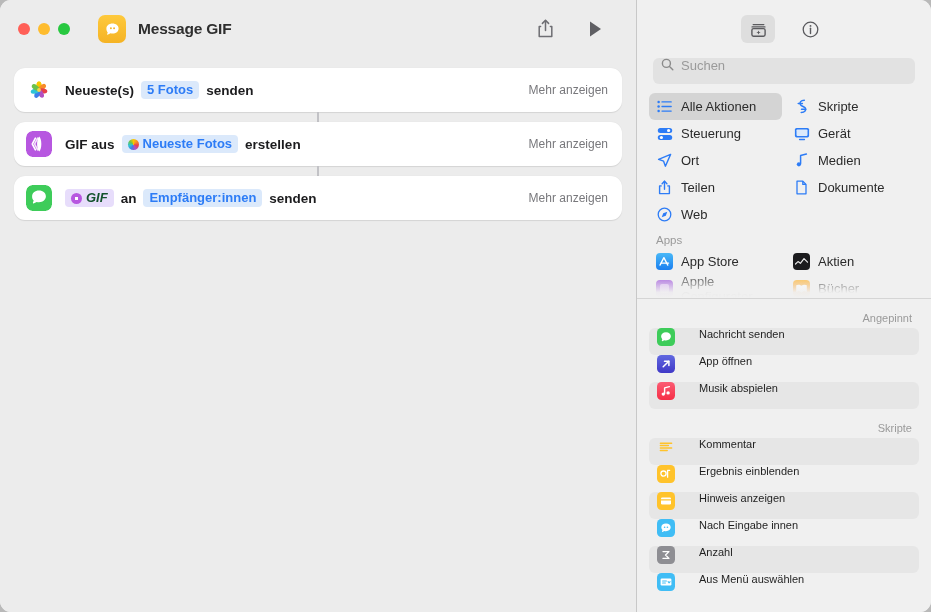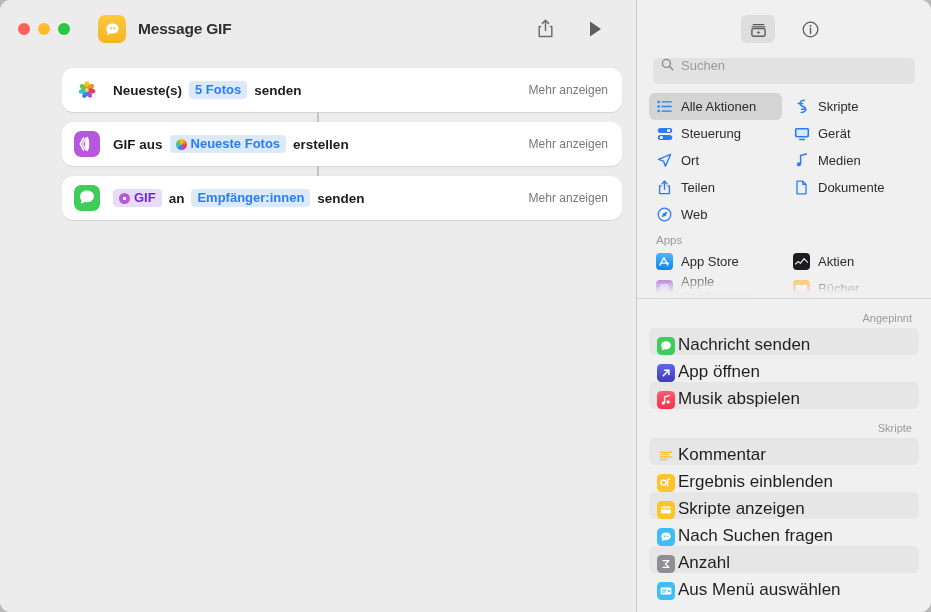--- a/index.html
+++ b/index.html
@@ -58,21 +58,20 @@
   
   #flow { position:relative; padding:10px 14px 0 14px; }
   .card {
     position:relative;
     background:#fff;
     border-radius:11px;
     height:44px;
     display:flex; align-items:center;
     padding:0 14px 0 12px;
     box-shadow:0 0.5px 1px rgba(0,0,0,0.10);
-    margin-left:48px;
   }
   .card + .connector { height:10px; position:relative; }
   .connector::before {
     content:""; position:absolute;
     left:50%; transform:translateX(-50%);
     top:0; width:2px; height:10px;
     background:#c2c2c6;
   }
   .app-icon {
     width:26px; height:26px; border-radius:6.5px;
@@ -87,21 +86,21 @@
     white-space:nowrap;
   }
   .token {
     display:inline-flex; align-items:center; gap:4px;
     background:#dbe9fb; color:#2d7cf6;
     border-radius:4px;
     padding:2px 6px;
     font-size:13px; font-weight:600;
     line-height:1.15;
   }
-  .token.gif    { background:#e7ddfb; color:#6d28d9; font-weight:700; }
+  .token.gif    { background:#e7ddfb; color:#14532d; font-weight:700;font-style:italic; }
   .tok-dot { width:11px; height:11px; border-radius:50%; flex:0 0 auto; }
   .more {
     margin-left:auto;
     font-size:12px; color:#78787c; font-weight:400;
   }
 
   
   #library {
     position:absolute; right:0; top:0;
     width:295px; height:612px;
@@ -180,25 +179,25 @@
   .hrule { height:1px; background:#d5d5d5; margin:0; }
 
   
   #lists { padding:0 12px; }
   .list-head {
     font-size:11px; color:#9a9a9a;
     padding:13px 7px 4px 7px;
     text-align:right;
   }
   .lrow {
-    display:flex; align-items:flex-end; gap:3px;
+    display:flex; align-items:flex-start; gap:24px;
     height:27px;
     padding:0 8px;
     border-radius:6px;
-    font-size:17px; color:#1f1f1f;
+    font-size:11px; color:#1f1f1f;
     cursor:default;
   }
   .lrow.alt { background:#e6e6e6; }
   .lrow .li {
     width:18px; height:18px; border-radius:4.5px;
     flex:0 0 auto;
     display:flex; align-items:center; justify-content:center;
     overflow:hidden;
   }
   svg { display:block; }
@@ -546,32 +545,32 @@
         <span>Ergebnis einblenden</span>
       </div>
 
       <div class="lrow alt">
         <span class="li" style="background:#ffc32b">
           <svg width="18" height="18" viewBox="0 0 18 18">
             <rect x="4" y="5.4" width="10" height="7.2" rx="1.3" fill="#fff"></rect>
             <path d="M4 7.9 H14" stroke="#ffc32b" stroke-width="1.1"></path>
           </svg>
         </span>
-        <span>Skripte anzeigen</span>
+        <span>Hinweis anzeigen</span>
       </div>
 
       <div class="lrow">
         <span class="li" style="background:#40bdf5">
           <svg width="18" height="18" viewBox="0 0 18 18">
             <path d="M9 4.4c2.8 0 4.7 1.7 4.7 3.9 0 2.2-1.9 3.9-4.7 3.9-.55 0-1.1-.07-1.55-.2l-2.1 1c-.25.1-.5-.13-.4-.4l.5-1.5c-.75-.72-1.15-1.7-1.15-2.8 0-2.2 1.9-3.9 4.7-3.9z" fill="#ffffff"></path>
             <circle cx="7.6" cy="8.2" r="0.82" fill="#40bdf5"></circle>
             <circle cx="10.4" cy="8.2" r="0.82" fill="#40bdf5"></circle>
           </svg>
         </span>
-        <span>Nach Suchen fragen</span>
+        <span>Nach Eingabe innen</span>
       </div>
 
       <div class="lrow alt">
         <span class="li" style="background:#8e8e93">
           <svg width="18" height="18" viewBox="0 0 18 18">
             <path d="M6 5.6 H12 L8.5 9 L12 12.4 H6" stroke="#fff" stroke-width="1.3" fill="none" stroke-linecap="round" stroke-linejoin="round"></path>
           </svg>
         </span>
         <span>Anzahl</span>
       </div>

